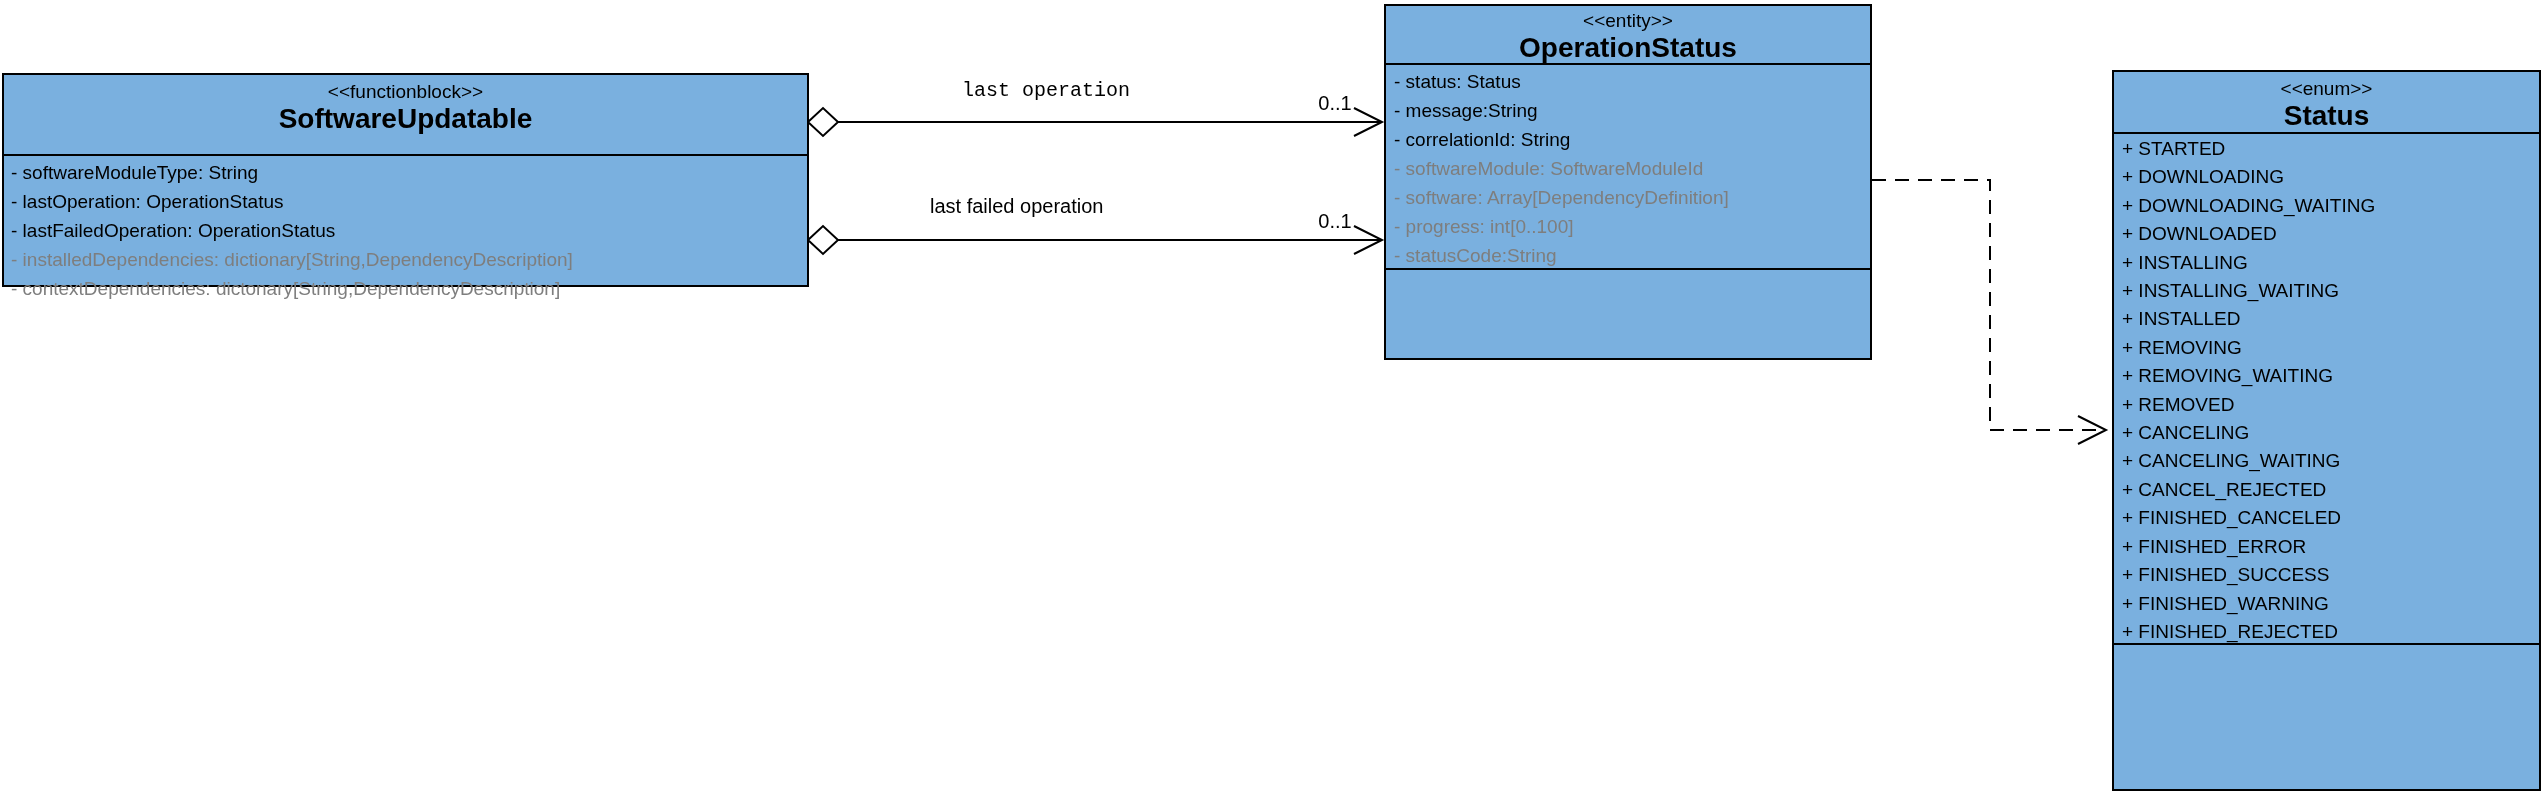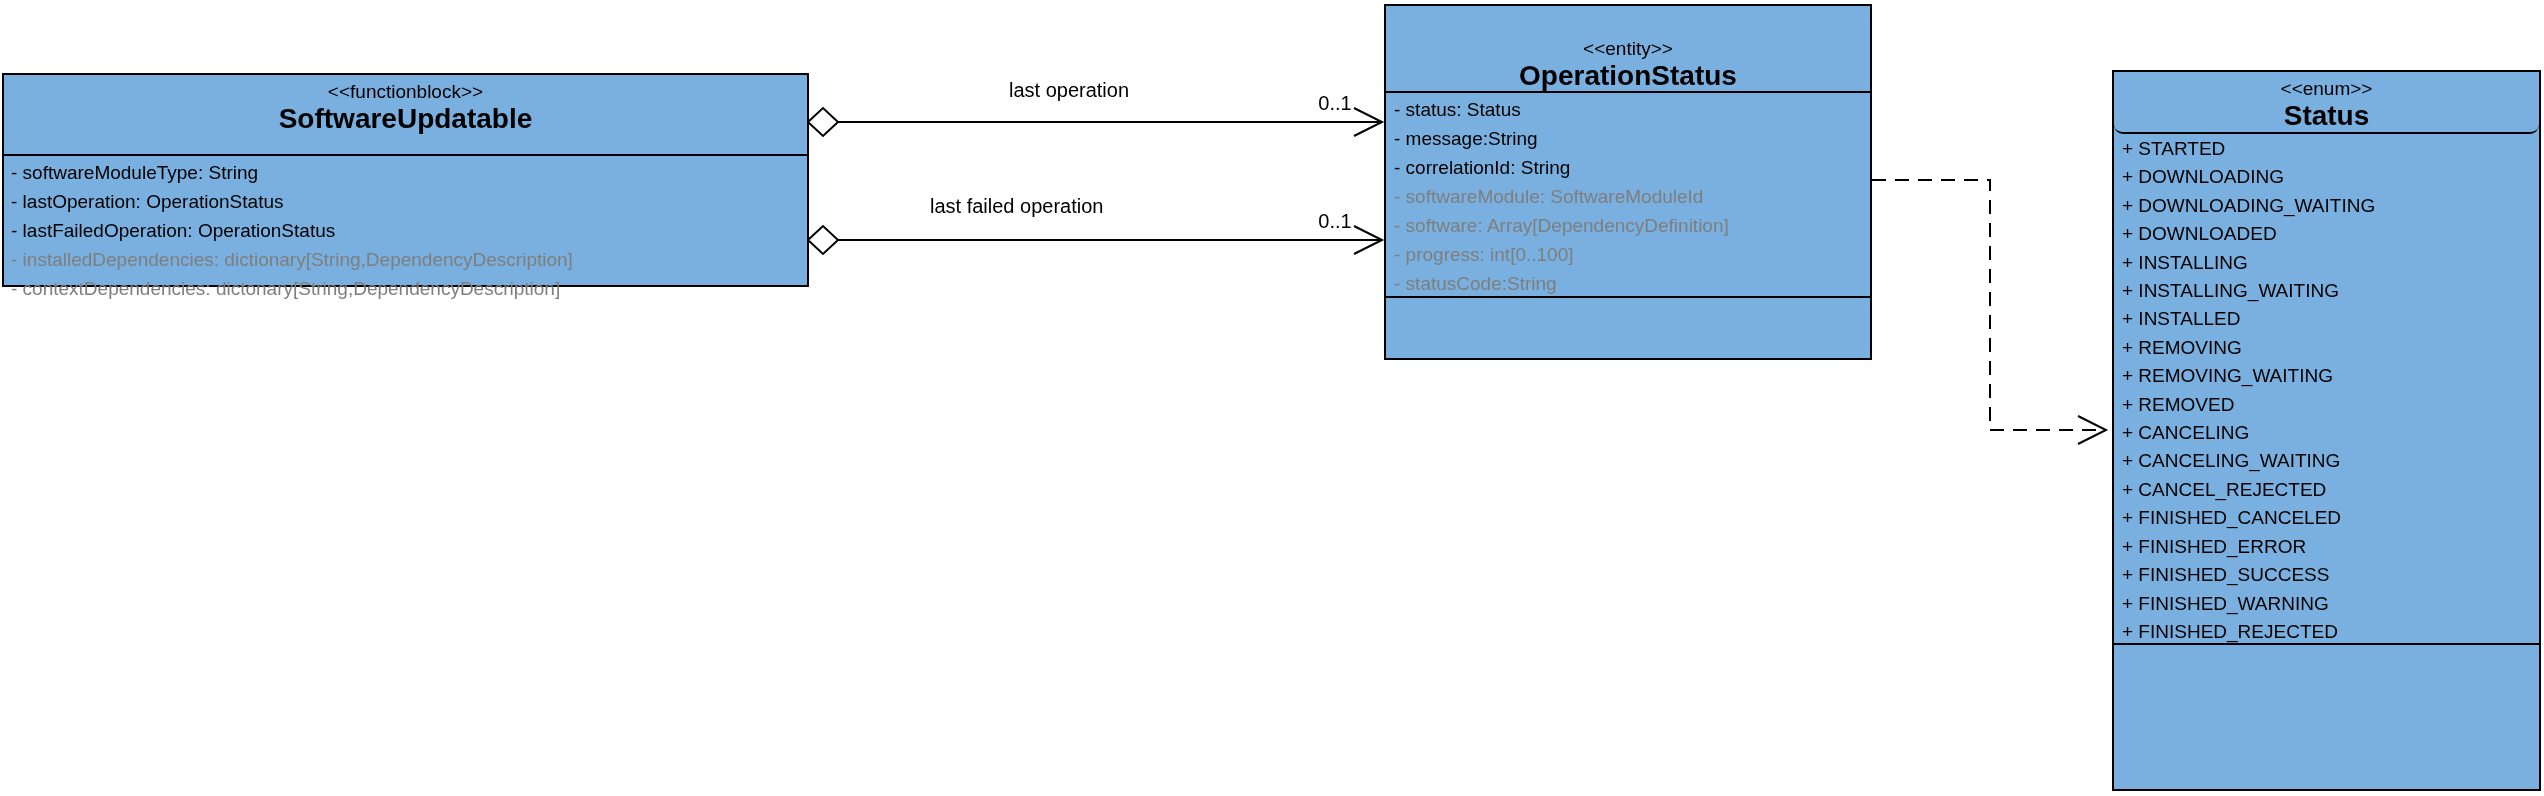--- a/index.html
+++ b/index.html
@@ -61,34 +61,34 @@
   }
   .muted {
     color: var(--muted-text, #7E7E7E);
   }
   
   #box-software-updatable { left: 2px;    top: 73px; width: 807px; height: 214px; }
   #box-software-updatable .uml-header { height: 81px; }
   #box-software-updatable .compartment { height: 147px; }
 
   #box-operation-status   { left: 1384px; top: 4px;  width: 488px; height: 356px; }
-  #box-operation-status .uml-header { height: 59px; padding-top: 2px; margin-top: 28px; }
+  #box-operation-status .uml-header { height: 59px; padding-top: 2px; }
   #box-operation-status .compartment { height: 205px; }
 
   #box-status-enum        { left: 2112px; top: 70px; width: 429px; height: 721px; }
-  #box-status-enum .uml-header { height: 62px; border-radius: 9px; }
+  #box-status-enum .uml-header { height: 62px; }
   #box-status-enum .compartment { height: 511px; line-height: 28.4px; padding-top: 1px; }
 
   .edge-label {
     position: absolute;
     font-size: 20px;
     color: #000;
     white-space: nowrap;
   }
-  #label-last-operation        { left: 939px;  top: 79px;  width: 260px; text-align: center; }
+  #label-last-operation        { left: 916px;  top: 79px;  width: 260px; text-align: center; font-family: Liberation Mono, monospace; }
   #mult-last-operation         { left: 1307px; top: 92px;  width: 56px;  text-align: center; }
   #label-last-failed-operation { left: 930px;  top: 195px; width: 320px; }
   #mult-last-failed-operation  { left: 1307px; top: 210px; width: 56px;  text-align: center; }
 
   #edges-svg {
     position: absolute;
     left: 0; top: 0;
     width: 2544px;
     height: 796px;
     pointer-events: none;

